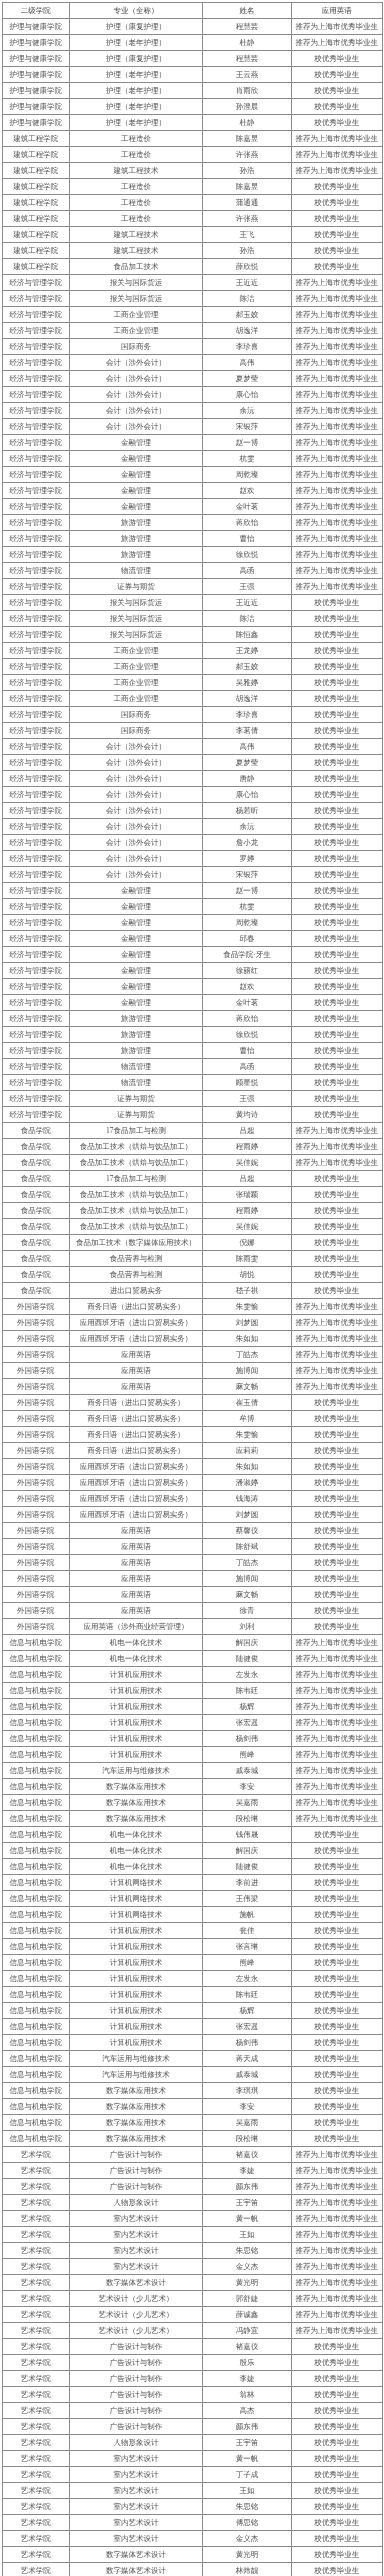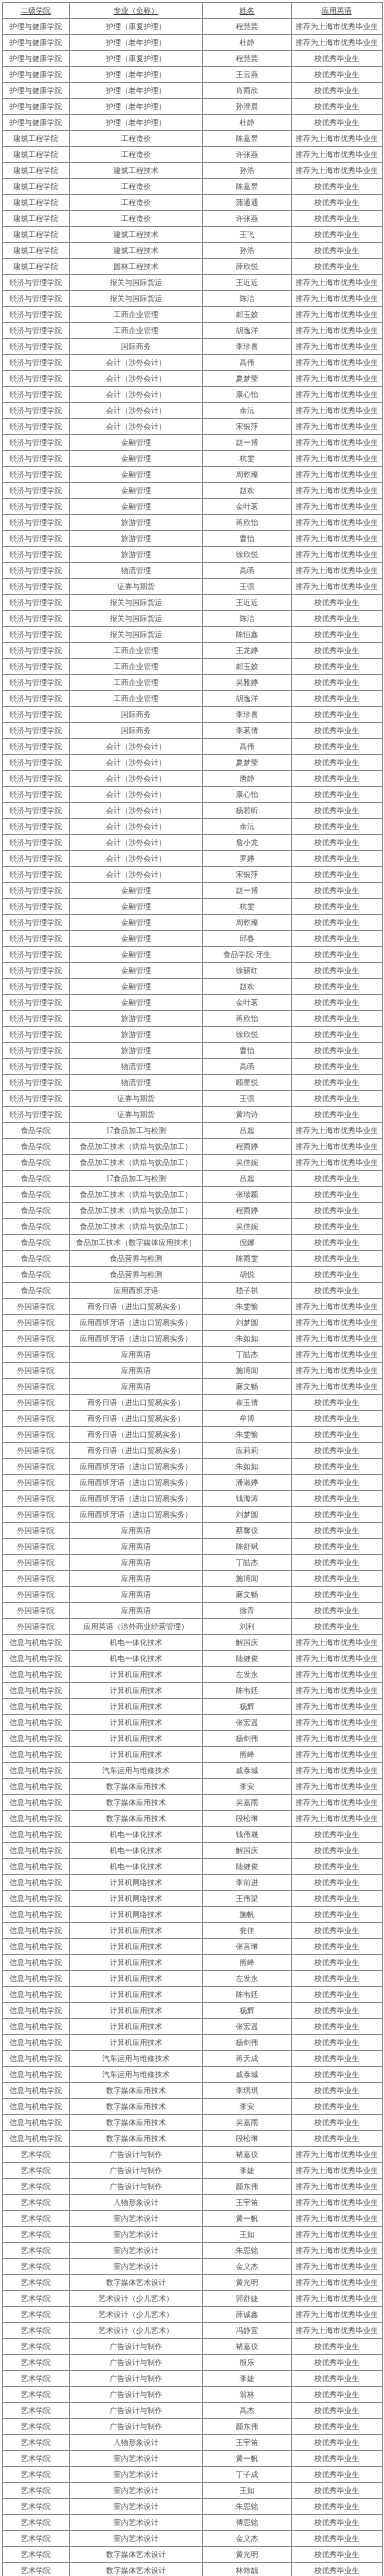--- a/index.html
+++ b/index.html
@@ -22,21 +22,21 @@
     font-size:7.5px;
     font-weight:normal;
     color:#4d4d4d;
     text-align:center;
     vertical-align:middle;
     padding:0 0.6px;
     height:15px;
     overflow:hidden;
     white-space:nowrap;
   }
-  thead th{color:#404040;text-decoration:underline;}
+  thead th{color:#404040;}
 </style>
 </head>
 <body>
 
 <div class="page">
   <table>
     <colgroup>
       <col class="c1">
         <col class="c2">
         <col class="c3">
@@ -136,21 +136,21 @@
           <td>校优秀毕业生</td>
         </tr>
         <tr>
           <td>建筑工程学院</td>
           <td>建筑工程技术</td>
           <td>孙浩</td>
           <td>校优秀毕业生</td>
         </tr>
         <tr>
           <td>建筑工程学院</td>
-          <td>园林工程技术</td>
+          <td>食品加工技术</td>
           <td>薛欣悦</td>
           <td>校优秀毕业生</td>
         </tr>
         <tr>
           <td>经济与管理学院</td>
           <td>报关与国际货运</td>
           <td>王近近</td>
           <td>推荐为上海市优秀毕业生</td>
         </tr>
         <tr>
@@ -520,21 +520,21 @@
           <td>校优秀毕业生</td>
         </tr>
         <tr>
           <td>食品学院</td>
           <td>食品营养与检测</td>
           <td>胡悦</td>
           <td>校优秀毕业生</td>
         </tr>
         <tr>
           <td>食品学院</td>
-          <td>应用西班牙语</td>
+          <td>进出口贸易实务</td>
           <td>嵇子祺</td>
           <td>校优秀毕业生</td>
         </tr>
         <tr>
           <td>外国语学院</td>
           <td>商务日语（进出口贸易实务）</td>
           <td>朱雯愉</td>
           <td>推荐为上海市优秀毕业生</td>
         </tr>
         <tr>

